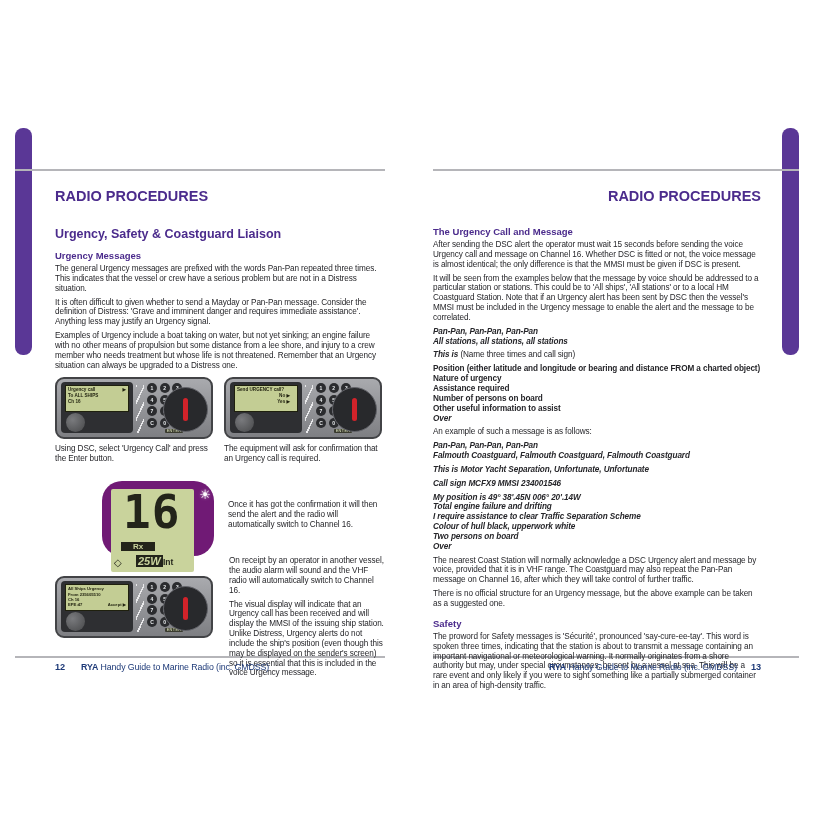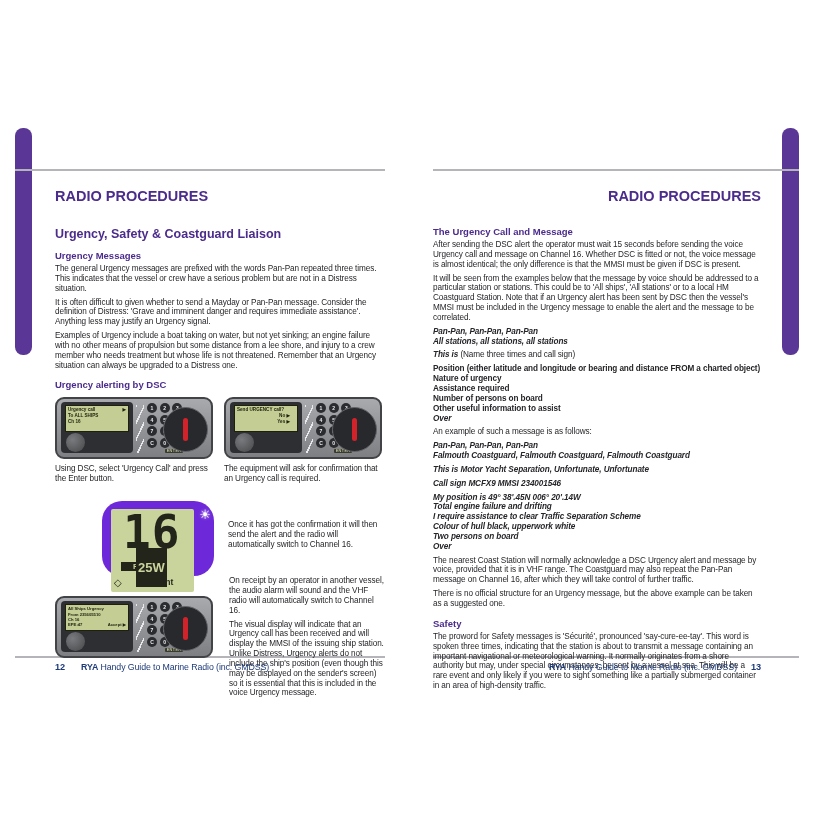--- a/index.html
+++ b/index.html
@@ -59,30 +59,30 @@
         grid-template-columns:repeat(3,1fr);gap:1.5px 2px;}
   .key{width:10px;height:10px;border-radius:50%;background:#2b2c2f;color:#eceff1;
         font-size:5px;font-weight:bold;display:flex;align-items:center;justify-content:center;}
   .enter{grid-column:2/4;align-self:center;justify-self:end;font-size:3.8px;letter-spacing:.4px;
         color:#dfe6bd;background:#3a3b2f;border-radius:1px;padding:0 1.5px;}
   .rknob{position:absolute;right:3px;top:8px;width:43px;height:43px;border-radius:50%;
         background:#28292c;border:1px solid #63646a;display:flex;align-items:center;justify-content:center;}
   .rknob::before{content:"";width:5px;height:23px;background:#d2232a;border-radius:2.5px;}
 
   
-  .lcdbox{position:relative;width:112px;height:75px;background:#6d28d9;border-radius:20px;flex:none;}
+  .lcdbox{position:relative;width:112px;height:75px;background:#701a75;border-radius:20px;flex:none;}
   .lcdscreen{position:absolute;left:9px;top:8px;width:83px;height:83px;background:#c9d39c;
         border-radius:2px;overflow:hidden;}
   .chan{position:absolute;left:12px;top:-4px;font-family:"DejaVu Sans Mono",monospace;
         font-weight:bold;font-size:46px;color:#23241a;letter-spacing:1px;}
   .rx{position:absolute;left:10px;top:53px;background:#23241a;color:#c9d39c;
         font-size:8px;font-weight:bold;padding:0 12px;}
   .diamond{position:absolute;left:3px;bottom:4px;font-size:10px;color:#23241a;}
   .pw{position:absolute;left:25px;bottom:5px;background:#23241a;color:#c9d39c;
-        font-size:13px;font-weight:bold;padding:12px 2px;}
+        font-size:11px;font-weight:bold;padding:0 2px;font-style:italic;}
   .intl{position:absolute;left:52px;bottom:5px;font-size:8.5px;font-weight:bold;color:#23241a;}
   .bulb{position:absolute;right:3px;top:6px;color:#ffffff;font-size:13px;text-shadow:0 0 3px #fff;}
 
   
   .dscrow{display:flex;gap:9px;margin-top:7px;}
   .dsccell{width:160px;}
   .cap{font-size:8.2px;line-height:1.2;color:#26262a;margin-top:5px;letter-spacing:-0.1px;}
   .midrow{display:flex;margin-top:17px;}
   .midrow .lcdbox{margin-left:47px;}
   .midcap{width:156px;margin-left:14px;margin-top:19px;}
@@ -105,21 +105,20 @@
 
   <div class="page pl">
     <div class="phead">RADIO PROCEDURES</div>
     <div class="sectitle">Urgency, Safety &amp; Coastguard Liaison</div>
 
     <div class="subhead">Urgency Messages</div>
     <div class="p">The general Urgency messages are prefixed with the words Pan-Pan repeated three times. This indicates that the vessel or crew have a serious problem but are not in a Distress situation.</div>
     <div class="p">It is often difficult to given whether to send a Mayday or Pan-Pan message. Consider the definition of Distress: 'Grave and imminent danger and requires immediate assistance'. Anything less may justify an Urgency signal.</div>
     <div class="p">Examples of Urgency include a boat taking on water, but not yet sinking; an engine failure with no other means of propulsion but some distance from a lee shore, and injury to a crew member who needs treatment but whose life is not threatened. Remember that an Urgency situation can always be upgraded to a Distress one.</div>
 
-    <div class="subhead">Urgency alerting by DSC</div>
 
     <div class="dscrow">
       <div class="dsccell">
         <div class="radio">
           <div class="rpanel">
             <div class="rlcd">
               <div class="ln">
                   <span>Urgency call</span>
                   <span>▶</span>
                 </div>

